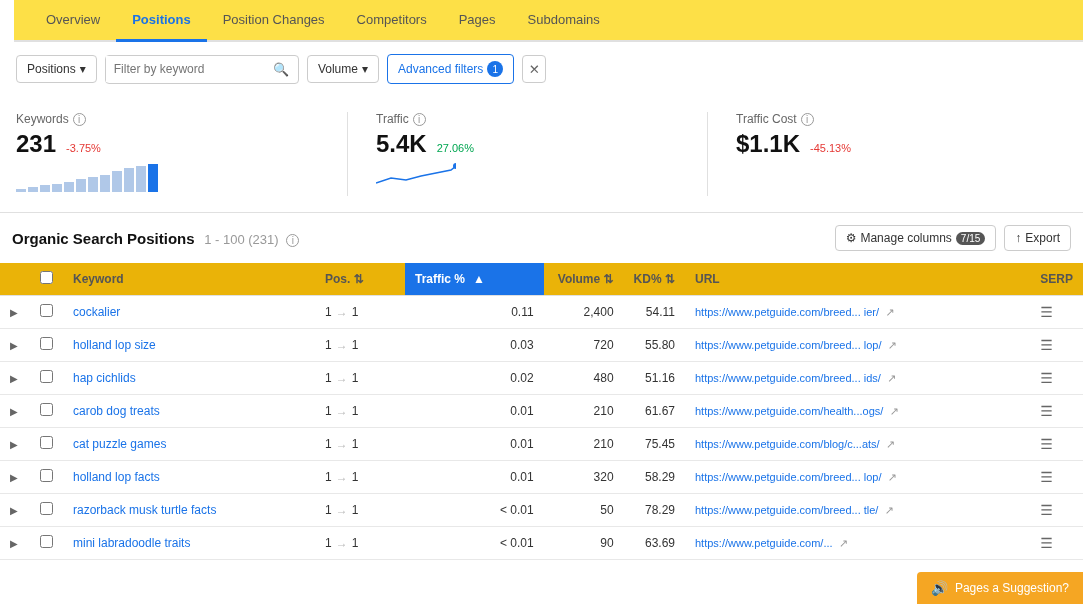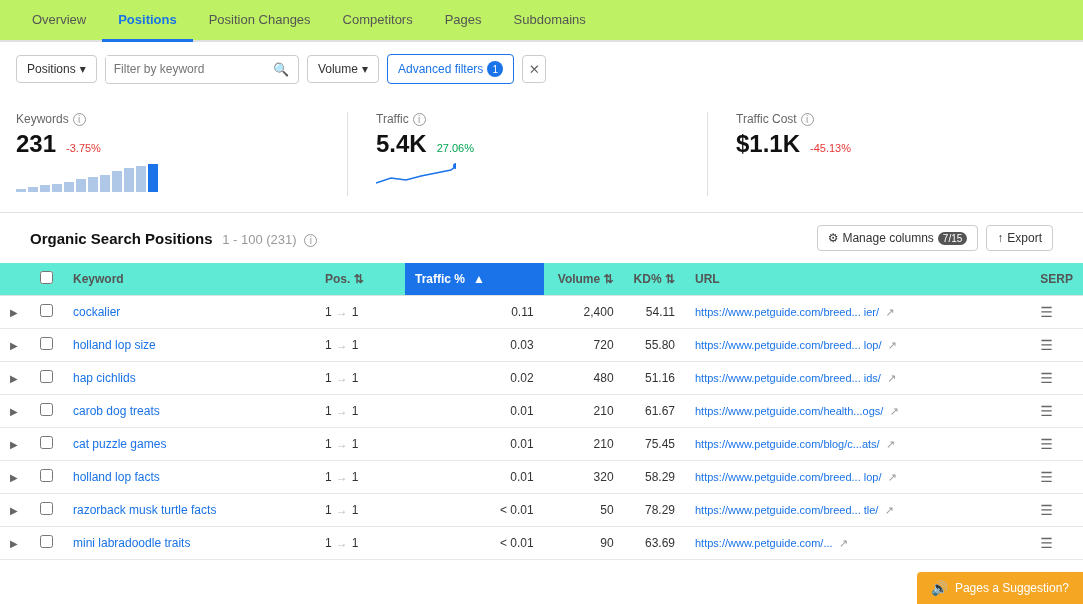--- a/index.html
+++ b/index.html
@@ -29,27 +29,27 @@
     .metric-row { display: flex; align-items: baseline; gap: 4px; }
     .info-icon { font-size: 10px; color: #999; border: 1px solid #999; border-radius: 50%; width: 13px; height: 13px; display: inline-flex; align-items: center; justify-content: center; cursor: pointer; }
 
     
     .bar-chart { display: flex; align-items: flex-end; gap: 2px; height: 30px; margin: 4px 0; }
 
     
     .sparkline { width: 80px; height: 30px; }
 
     
-    .section-header { display: flex; justify-content: space-between; align-items: center; padding: 12px 30px; }
+    .section-header { display: flex; justify-content: space-between; align-items: center; padding: 12px 12px; }
     .action-btn { display: flex; align-items: center; gap: 4px; border: 1px solid #ccc; border-radius: 4px; padding: 5px 10px; background: #fff; cursor: pointer; font-size: 12px; color: #333; }
     .action-btn-badge { background: #555; color: #fff; border-radius: 10px; padding: 1px 5px; font-size: 10px; }
 
     
     table { width: 100%; border-collapse: collapse; }
-    thead tr { background: #5eead4; }
+    thead tr { background: #eab308; }
     th { padding: 8px 10px; text-align: left; font-size: 12px; font-weight: 600; color: #555; border-bottom: 1px solid #e0e0e0; white-space: nowrap; }
     th.sortable { cursor: pointer; }
     td { padding: 8px 10px; border-bottom: 1px solid #e8e8e8; font-size: 12px; color: #333; vertical-align: middle; }
     .expand-btn { cursor: pointer; color: #666; font-size: 10px; }
     .checkbox { width: 13px; height: 13px; cursor: pointer; }
     .keyword-link { color: #1a73e8; text-decoration: none; }
     .pos-cell { display: flex; align-items: center; gap: 4px; color: #333; }
     .arrow-right { color: #bbb; }
     .url-link { color: #1a73e8; text-decoration: none; font-size: 11px; }
     .ext-icon { color: #999; cursor: pointer; font-size: 11px; }
@@ -57,21 +57,21 @@
     .traffic-sort { display: flex; align-items: center; gap: 4px; }
     .th-traffic { background: #1a73e8; color: #fff; border-radius: 0; }
     td.num { text-align: right; }
     th.num { text-align: right; }
     .suggestion-bar { position: fixed; bottom: 0; right: 0; background: #f5a623; color: #fff; padding: 8px 14px; font-size: 12px; display: flex; align-items: center; gap: 6px; cursor: pointer; border-radius: 4px 0 0 0; }
     .speaker-icon { font-size: 14px; }
   </style>
 </head>
 <body>
 
-<div style="display:flex; border-bottom:2px solid #e0e0e0; padding:0 16px; background:#bef264;">
+<div style="display:flex; border-bottom:2px solid #e0e0e0; padding:0 16px; background:#fde047;margin-left:14px;">
   <div class="tab">Overview</div>
   <div class="tab active">Positions</div>
   <div class="tab">Position Changes</div>
   <div class="tab">Competitors</div>
   <div class="tab">Pages</div>
   <div class="tab">Subdomains</div>
 </div>
 
 <div class="filters-row">
   <button class="filter-btn">

